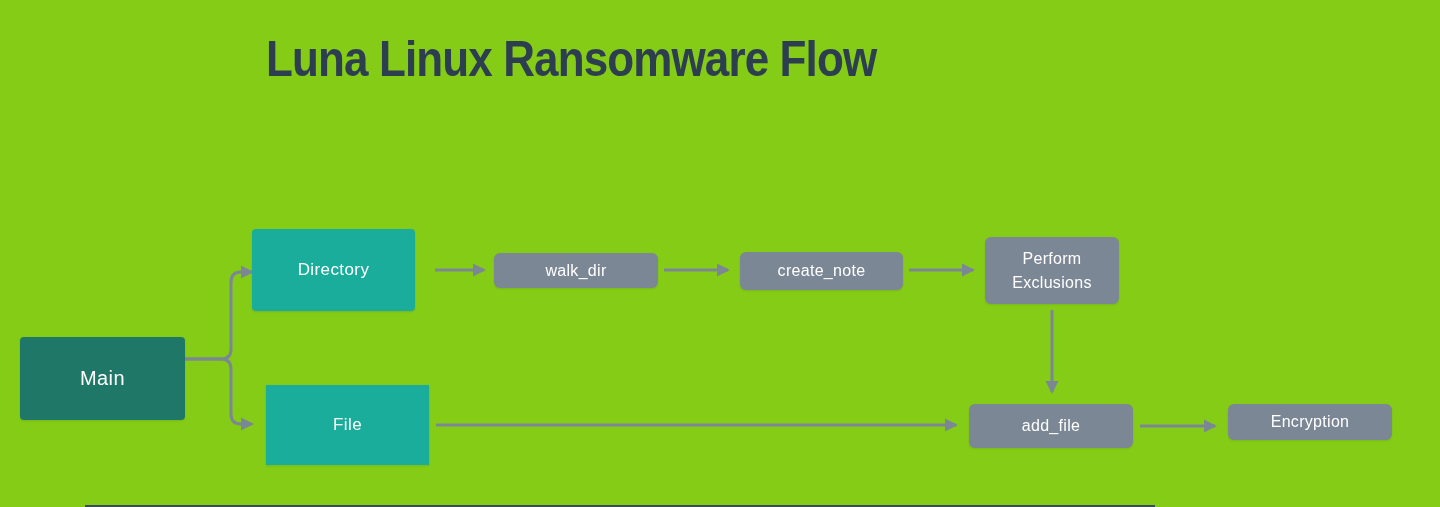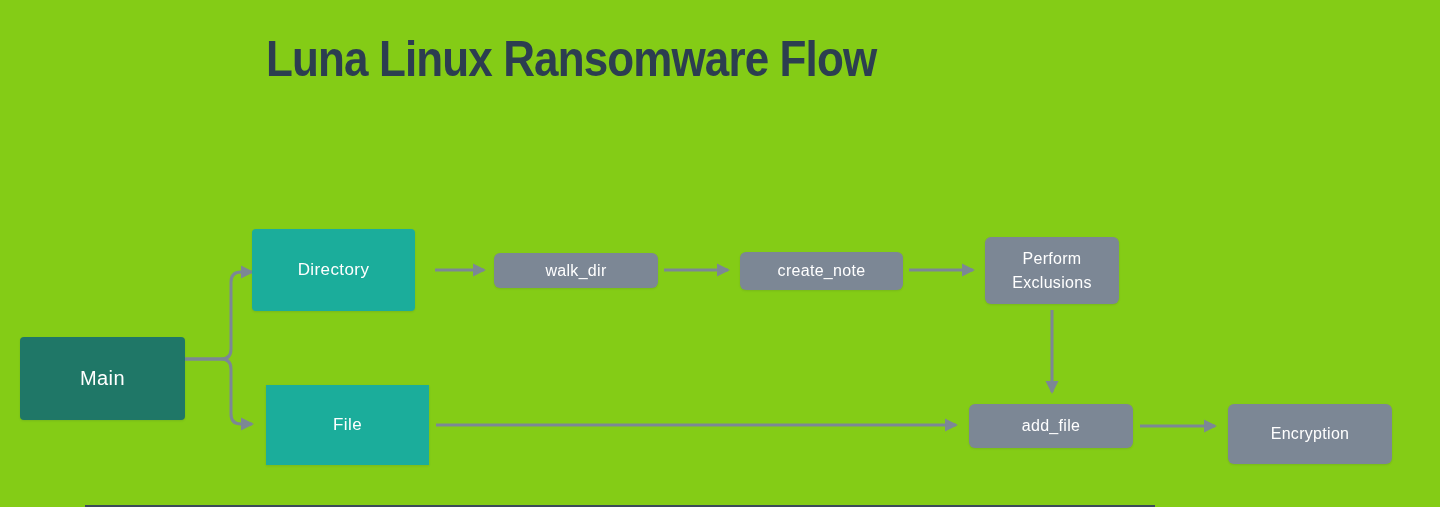--- a/index.html
+++ b/index.html
@@ -62,21 +62,21 @@
   .node-gray {
     background: #7c8795;
     border-radius: 6px;
     font-size: 16px;
     letter-spacing: 0.3px;
   }
   .node-walkdir     { left: 494px;  top: 253px; width: 164px; height: 35px; align-items: center; }
   .node-createnote  { left: 740px;  top: 252px; width: 163px; height: 38px; }
   .node-exclusions  { left: 985px;  top: 237px; width: 134px; height: 67px; line-height: 1.45; padding: 4px 10px; }
   .node-addfile     { left: 969px;  top: 404px; width: 164px; height: 44px; }
-  .node-encryption  { left: 1228px; top: 404px; width: 164px; height: 60px; }
+  .node-encryption  { left: 1228px; top: 404px; width: 164px; height: 36px; }
   .edges-svg {
     position: absolute;
     left: 0; top: 0;
     width: 1440px;
     height: 507px;
     pointer-events: none;
   }
   .edge {
     stroke: #7c8795;
     stroke-width: 3;

